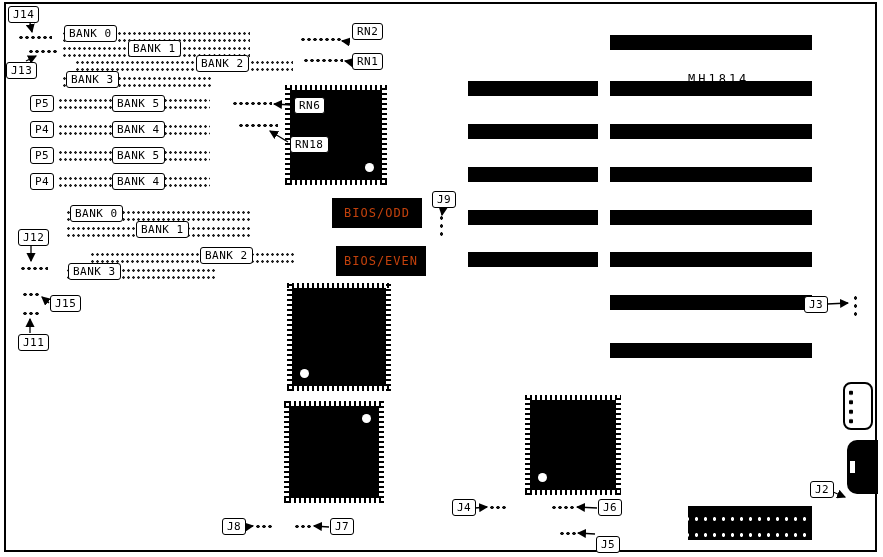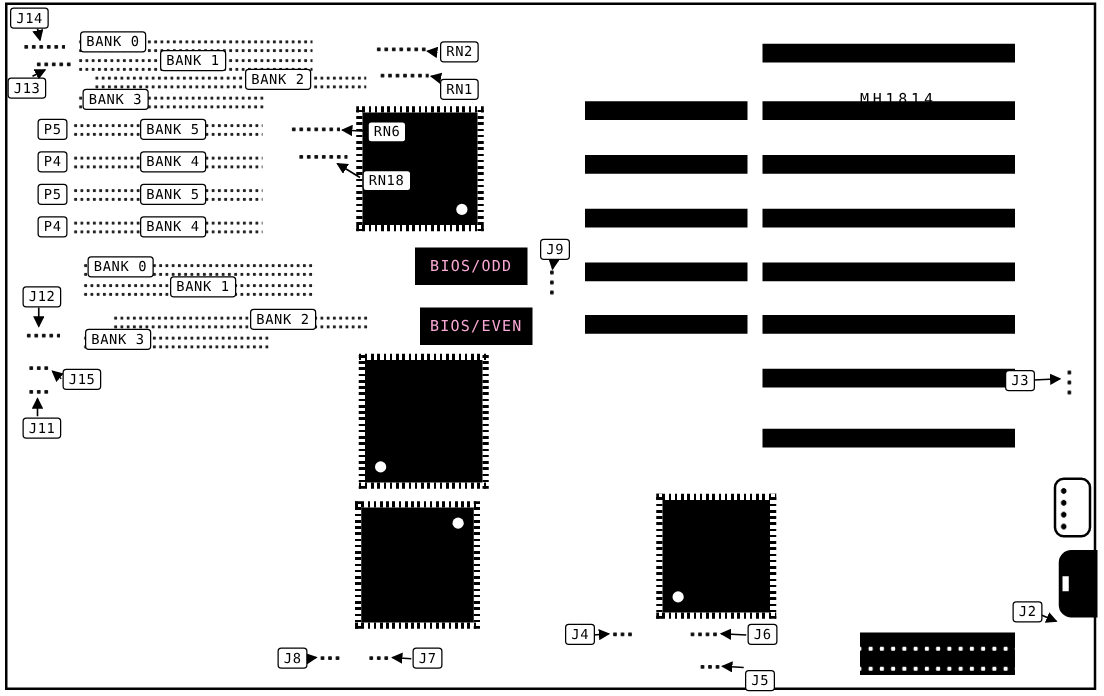--- a/index.html
+++ b/index.html
@@ -36,21 +36,21 @@
   
   .qfp { position:absolute; background:#000; z-index:2; }
   .qfp::before { content:""; position:absolute; inset:-5px; z-index:-1; background:
     repeating-linear-gradient(90deg,#000 0 2px,transparent 2px 5px) 0 0/100% 5px no-repeat,
     repeating-linear-gradient(90deg,#000 0 2px,transparent 2px 5px) 0 100%/100% 5px no-repeat,
     repeating-linear-gradient(0deg,#000 0 2px,transparent 2px 5px) 0 0/5px 100% no-repeat,
     repeating-linear-gradient(0deg,#000 0 2px,transparent 2px 5px) 100% 0/5px 100% no-repeat; }
   .odot { position:absolute; width:9px; height:9px; border-radius:50%; background:#fff; }
 
   
-  .chip-rect { position:absolute; background:#000; color:#f9a8d4; display:flex; align-items:center;
+  .chip-rect { position:absolute; background:#000; color:#c2410c; display:flex; align-items:center;
                justify-content:center; font-size:12px; letter-spacing:1px; z-index:2; }
 
   
   .plcc { position:absolute; box-sizing:border-box; border:1px solid #000; background:#fff; z-index:2; }
   .plcc::before { content:""; position:absolute; inset:2px; background:
     repeating-linear-gradient(90deg,#000 0 2px,transparent 2px 5px) 0 0/100% 7px no-repeat,
     repeating-linear-gradient(90deg,#000 0 2px,transparent 2px 5px) 0 100%/100% 7px no-repeat,
     repeating-linear-gradient(0deg,#000 0 2px,transparent 2px 5px) 0 0/7px 100% no-repeat,
     repeating-linear-gradient(0deg,#000 0 2px,transparent 2px 5px) 100% 0/7px 100% no-repeat; }
 
@@ -185,22 +185,22 @@
   <div class="callout" style="left:18px;top:334px">J11</div>
   <div class="callout" style="left:432px;top:191px">J9</div>
   <div class="callout" style="left:804px;top:296px">J3</div>
   <div class="callout" style="left:222px;top:518px">J8</div>
   <div class="callout" style="left:330px;top:518px">J7</div>
   <div class="callout" style="left:452px;top:499px">J4</div>
   <div class="callout" style="left:598px;top:499px">J6</div>
   <div class="callout" style="left:596px;top:536px">J5</div>
   <div class="callout" style="left:810px;top:481px">J2</div>
 
-  <div class="callout" style="left:352px;top:33px">RN2</div>
-  <div class="callout" style="left:352px;top:63px">RN1</div>
+  <div class="callout" style="left:352px;top:23px">RN2</div>
+  <div class="callout" style="left:352px;top:53px">RN1</div>
   <div class="callout" style="left:294px;top:97px">RN6</div>
   <div class="callout" style="left:290px;top:136px">RN18</div>
 
   <div class="callout" style="left:64px;top:25px">BANK 0</div>
   <div class="callout" style="left:128px;top:40px">BANK 1</div>
   <div class="callout" style="left:196px;top:55px">BANK 2</div>
   <div class="callout" style="left:66px;top:71px">BANK 3</div>
 
   <div class="callout" style="left:30px;top:95px">P5</div>
   <div class="callout" style="left:30px;top:121px">P4</div>

